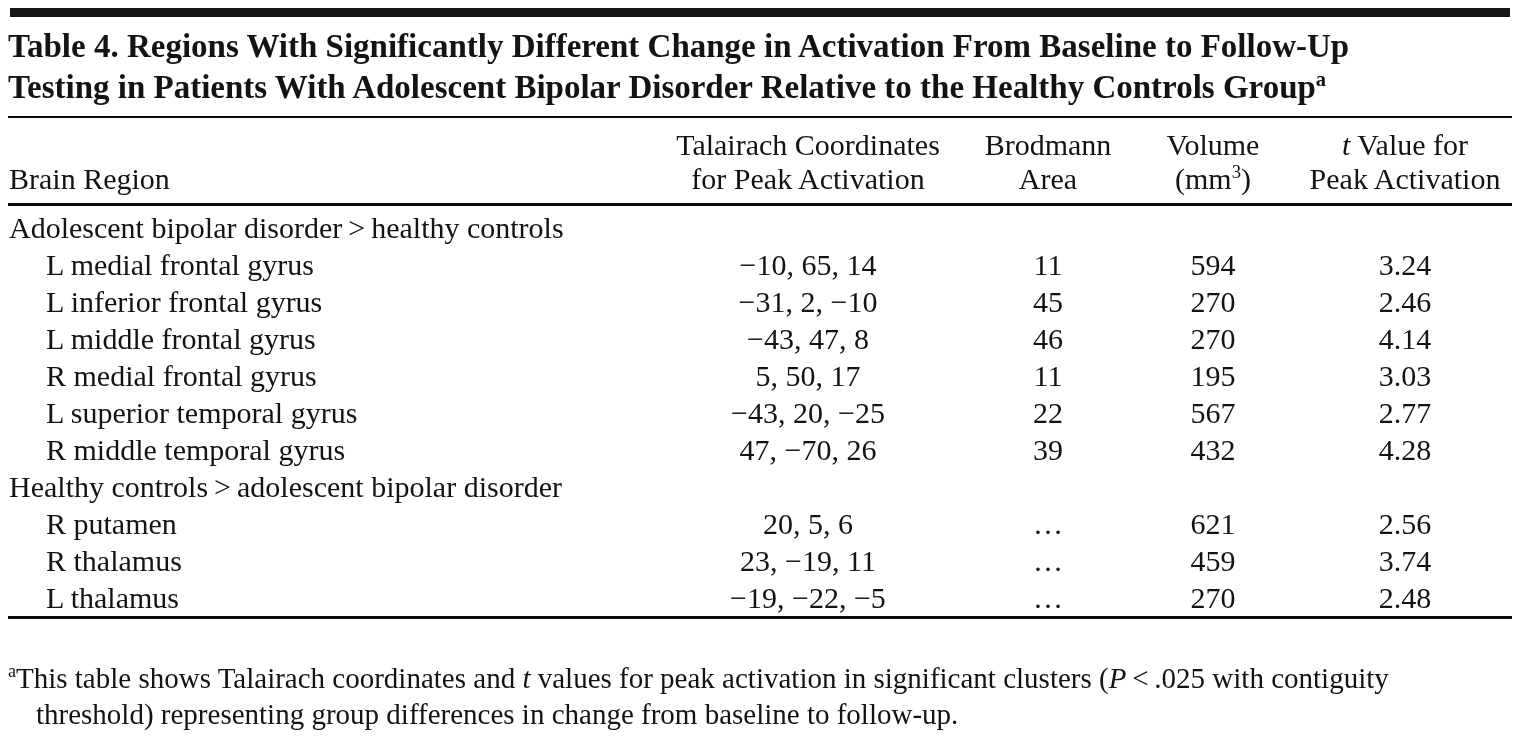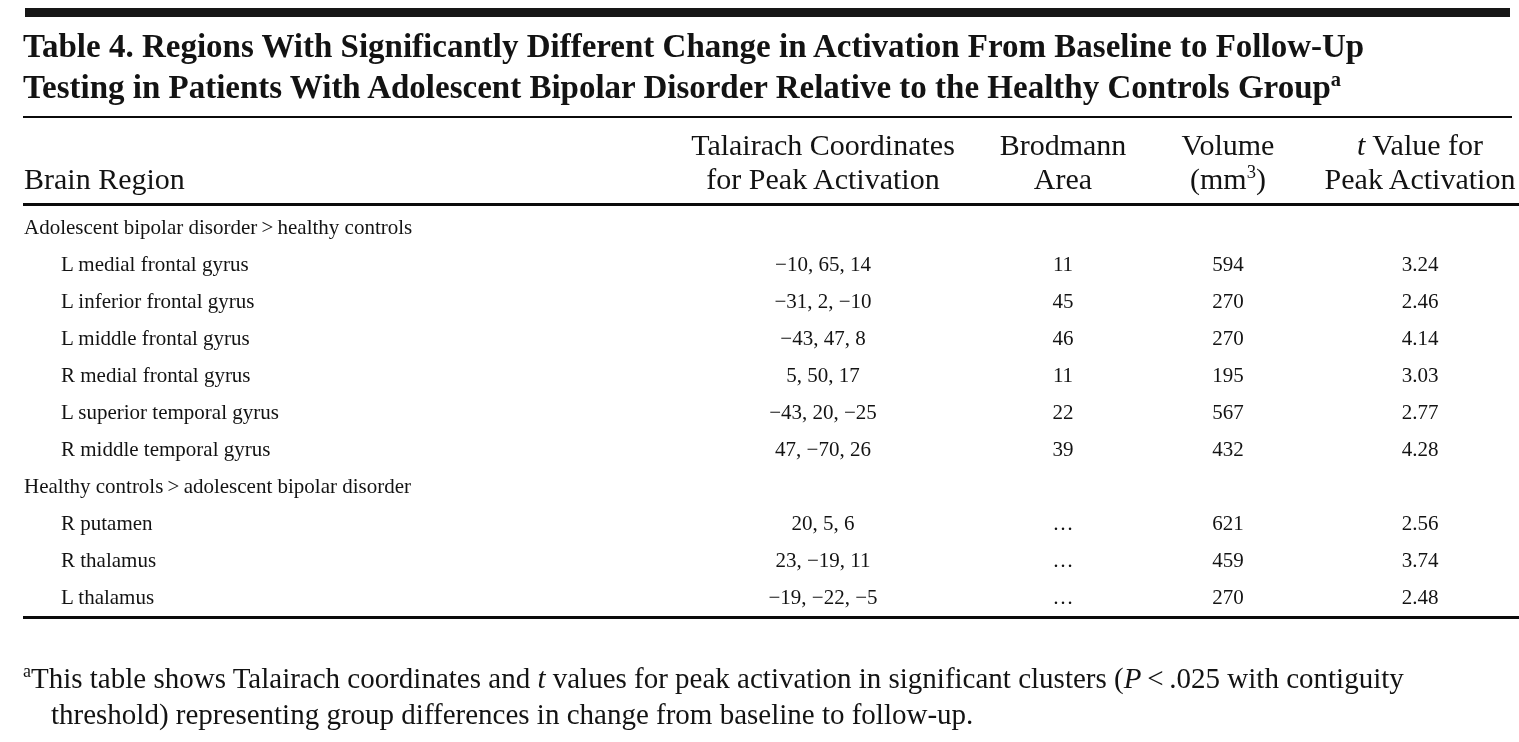--- a/index.html
+++ b/index.html
@@ -6,21 +6,21 @@
   html, body { background: #ffffff; }
   body {
     width: 1519px; height: 742px;
     font-family: "Liberation Serif", "DejaVu Serif", serif;
     color: #131313;
     overflow: hidden;
   }
   .page {
     position: relative;
     width: 1519px; height: 742px;
-    padding: 0 7px 0 23px;
+    padding: 0 7px 0 8px;
     background: #ffffff;
     overflow: hidden;
     border-radius: 7px;
   }
   .top-bar {
     margin: 8px 2px 0 2px;
     height: 9px;
     background: #161616;
   }
   .title {
@@ -50,21 +50,21 @@
     line-height: 34px;
     vertical-align: bottom;
     text-align: center;
     padding: 10px 0 7px 0;
     border-bottom: 3px solid #0b0b0b;
     white-space: nowrap;
   }
   thead th.th-region { text-align: left; padding-left: 1px; }
   tbody { border-bottom: 3px solid #0b0b0b; }
   tbody td {
-    font-size: 21px;
+    font-size: 30px;
     line-height: 37px;
     height: 37px;
     text-align: center;
     vertical-align: baseline;
     white-space: nowrap;
   }
   tbody tr:first-child td { padding-top: 3px; }
   td.cell-region { text-align: left; padding-left: 38px; }
   td.cell-section { text-align: left; padding-left: 1px; }
   .footnotes {

